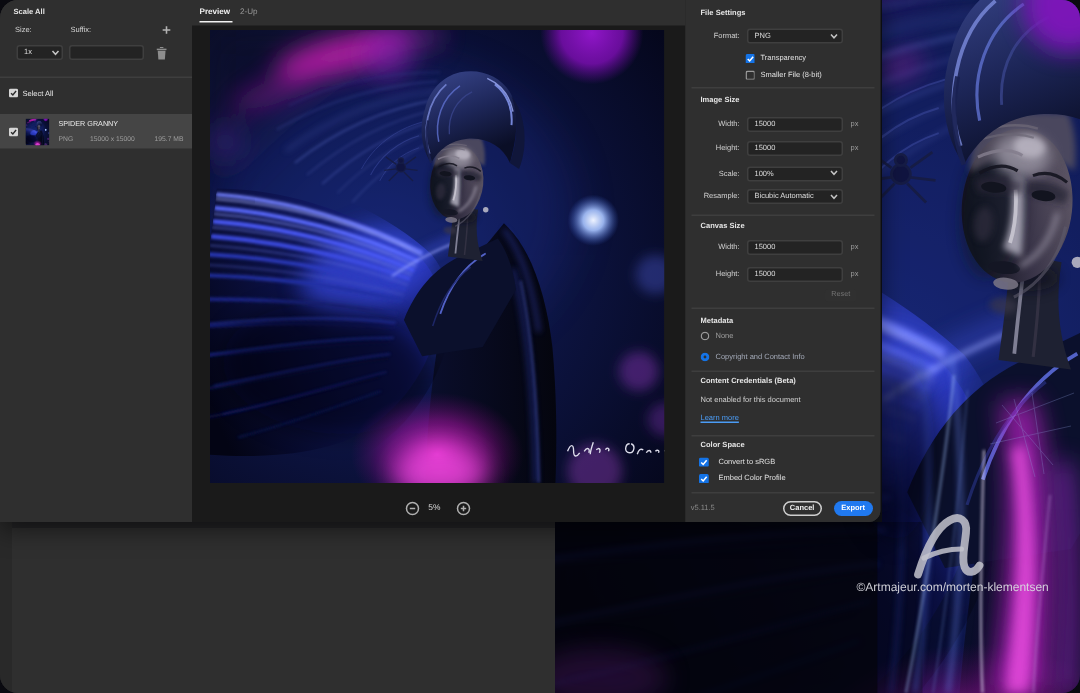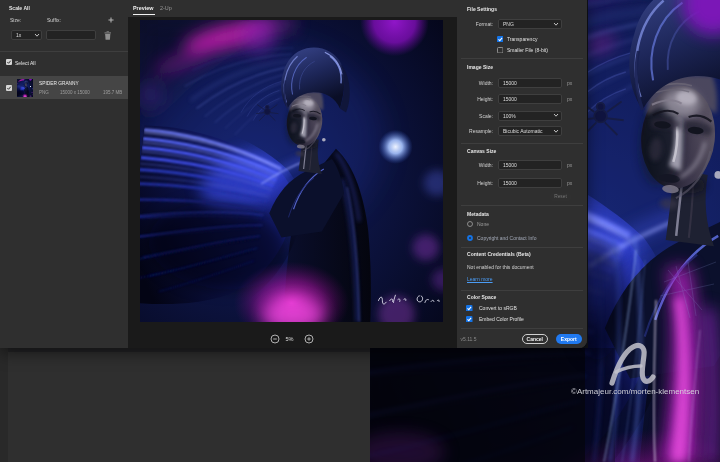--- a/index.html
+++ b/index.html
@@ -1,18 +1,18 @@
 <!DOCTYPE html>
 <html><head>
 <meta charset="utf-8">
 <style>
   html,body{margin:0;padding:0;background:#0a0a10;}
   *{box-sizing:border-box;}
   #stage{position:relative;width:720px;height:462px;overflow:hidden;
-    font-family:"Liberation Sans",sans-serif;-webkit-font-smoothing:antialiased;}
+    font-family:"Liberation Sans",sans-serif;border-radius:12px;-webkit-font-smoothing:antialiased;}
   .abs{position:absolute;}
   .lbl{position:absolute;color:#d2d2d2;font-size:5px;}
   .hdr{position:absolute;color:#e6e6e6;font-size:5px;font-weight:bold;letter-spacing:.02px;}
   .field{position:absolute;background:#232323;border:1px solid #3f3f3f;border-radius:2px;
     color:#dedede;font-size:5px;line-height:7.5px;padding-left:4px;}
   .sep{position:absolute;height:1px;background:#3e3e3e;}
   .pxl{position:absolute;color:#9a9a9a;font-size:5px;}
 </style>
 </head>
 <body>

